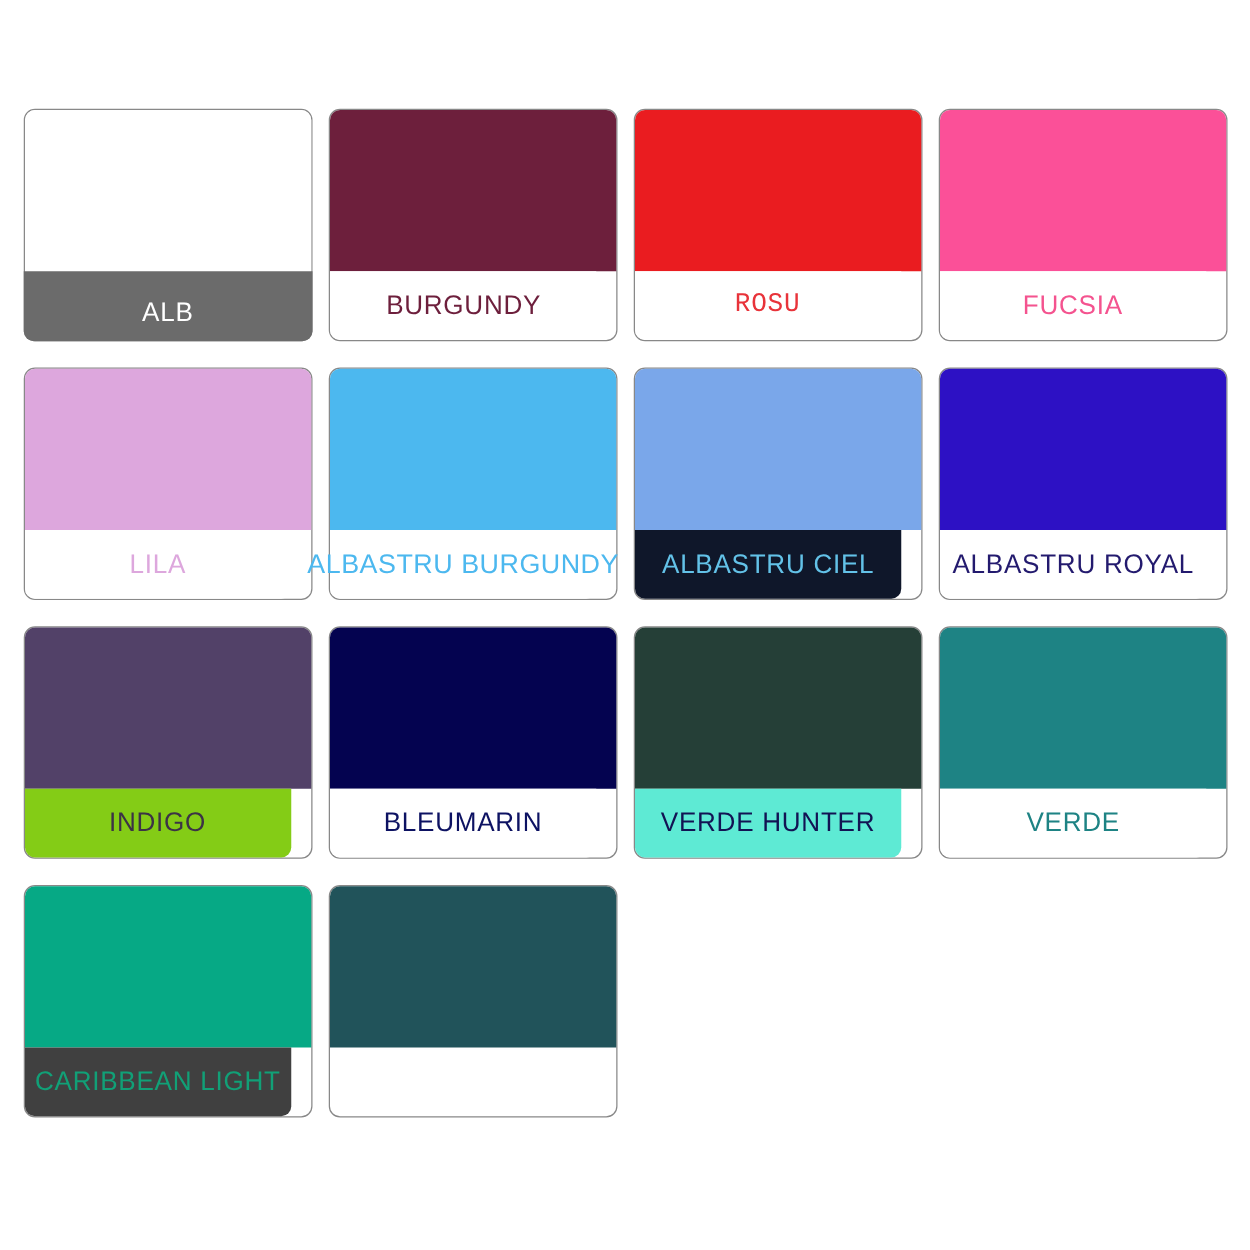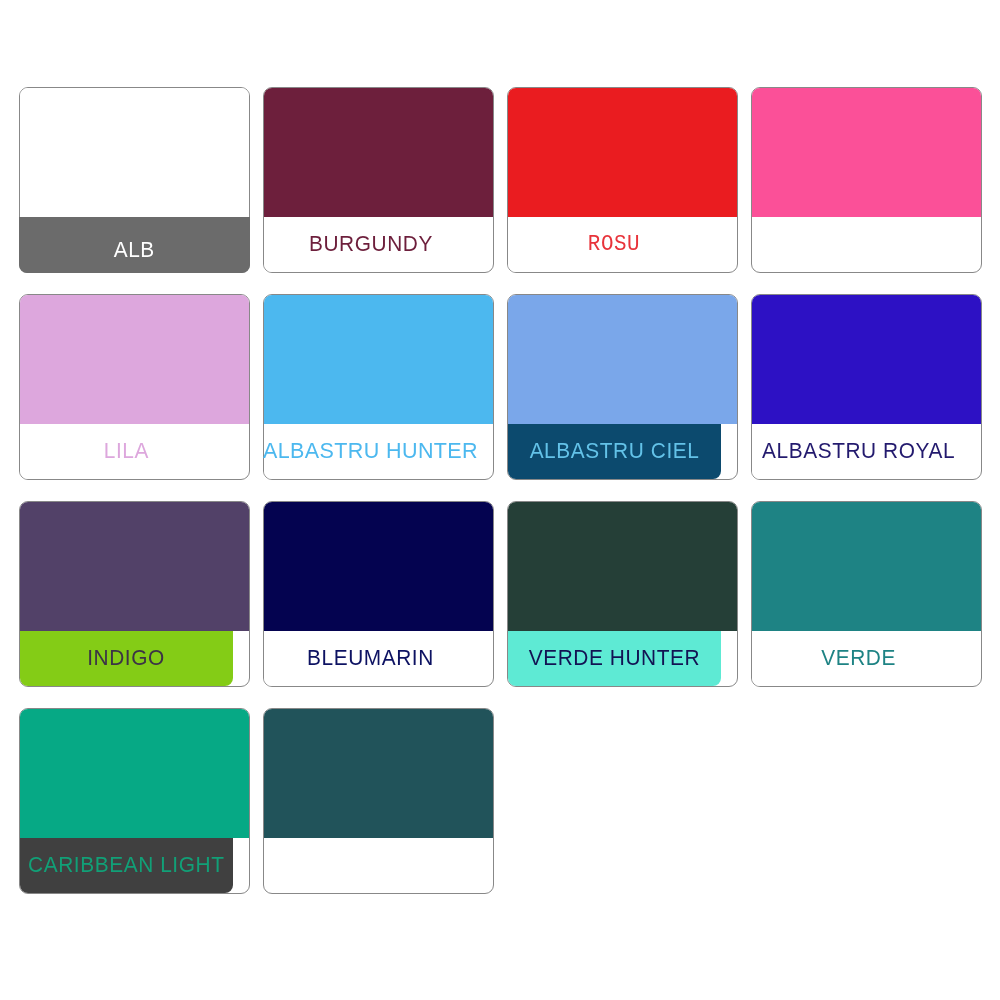--- a/index.html
+++ b/index.html
@@ -94,36 +94,39 @@
       </div>
     </div>
     <div class="swatch-card">
       <div class="swatch-color" style="background: rgb(234, 28, 32);"></div>
       <div class="swatch-label-strip" style="background: rgb(255, 255, 255); font-family: Liberation Mono, monospace;">
         <span class="swatch-label" style="color: rgb(232, 51, 58);">ROSU</span>
       </div>
     </div>
     <div class="swatch-card">
       <div class="swatch-color" style="background: rgb(251, 80, 152);"></div>
+      <div class="swatch-label-strip" style="background: rgb(255, 255, 255);">
+        <span class="swatch-label" style="color: rgb(244, 83, 143);">FUCSIA</span>
+      </div>
     </div>
     <div class="swatch-card">
       <div class="swatch-color" style="background: rgb(221, 167, 221);"></div>
       <div class="swatch-label-strip" style="background: rgb(255, 255, 255);">
         <span class="swatch-label" style="color: rgb(221, 167, 221);">LILA</span>
       </div>
     </div>
     <div class="swatch-card">
       <div class="swatch-color" style="background: rgb(76, 184, 239);"></div>
       <div class="swatch-label-strip" style="background: rgb(255, 255, 255);">
-        <span class="swatch-label" style="color: rgb(76, 184, 239); letter-spacing: 0.4px; transform: scaleX(1);">ALBASTRU HUNTER</span>
+        <span class="swatch-label" style="color: rgb(76, 184, 239); letter-spacing: 0.4px; transform: scaleX(1);">ALBASTRU BURGUNDY</span>
       </div>
     </div>
     <div class="swatch-card">
       <div class="swatch-color" style="background: rgb(122, 167, 234);"></div>
-      <div class="swatch-label-strip" style="background: #0c4a6e; margin-top: 18px;">
+      <div class="swatch-label-strip" style="background: #0f172a; margin-top: 18px;">
         <span class="swatch-label" style="color: rgb(99, 194, 232);">ALBASTRU CIEL</span>
       </div>
     </div>
     <div class="swatch-card">
       <div class="swatch-color" style="background: rgb(45, 17, 196);"></div>
       <div class="swatch-label-strip" style="background: rgb(255, 255, 255);">
         <span class="swatch-label" style="color: rgb(35, 26, 110);">ALBASTRU ROYAL</span>
       </div>
     </div>
     <div class="swatch-card">

